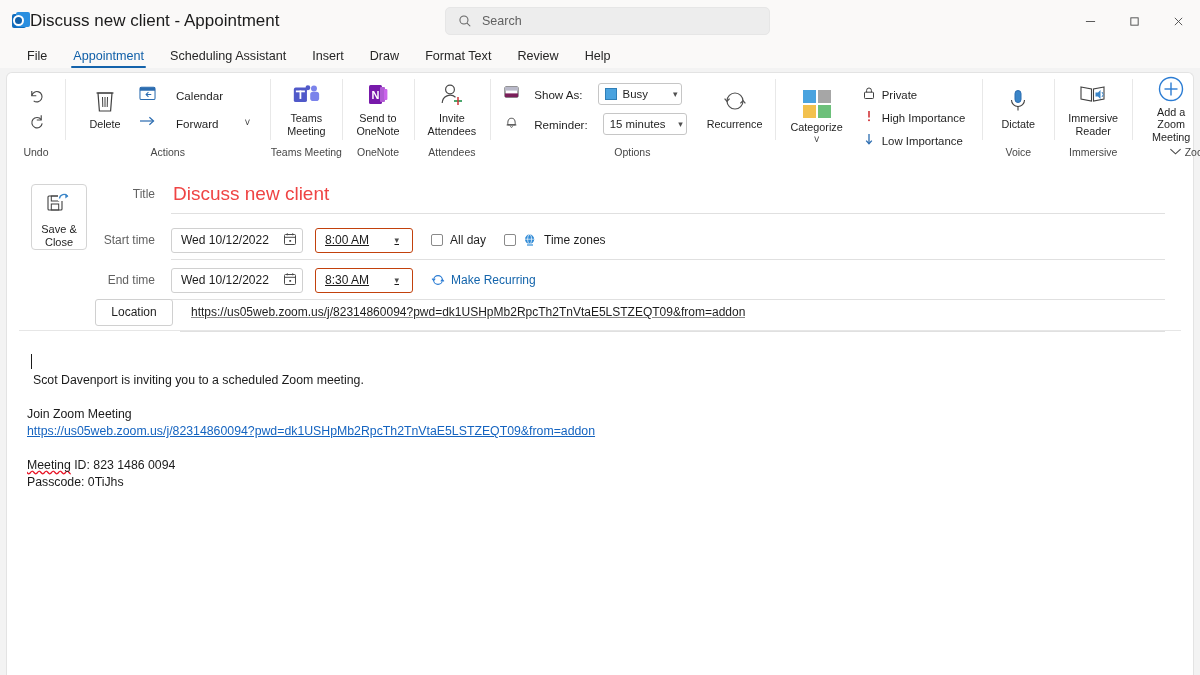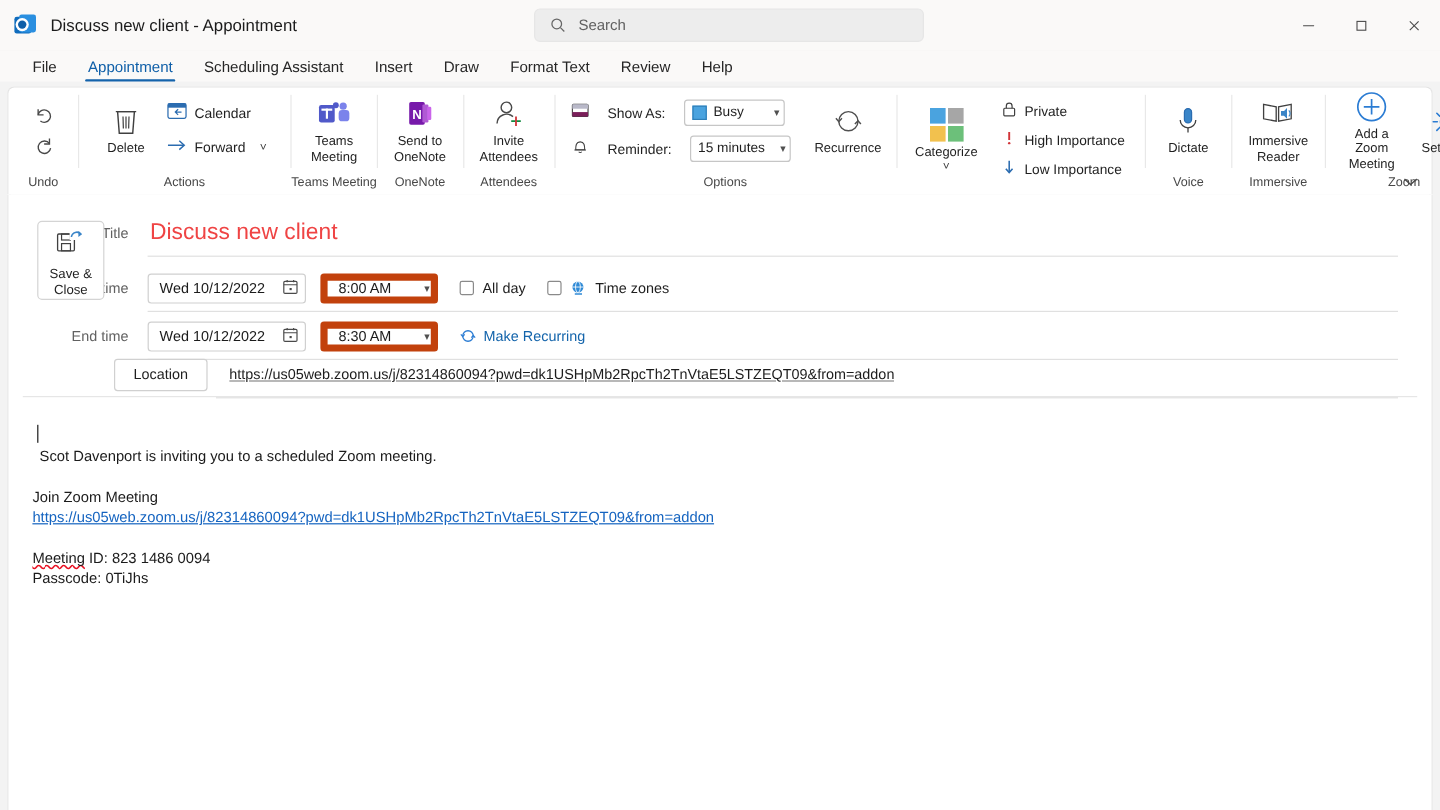--- a/index.html
+++ b/index.html
@@ -17,21 +17,21 @@
     background: #faf9f8; position: relative;
   }
   .app-icon {
     width: 18px; height: 18px; margin-left: 12px; position: relative; flex: none;
   }
   .app-icon .sq1 { position:absolute; left:0; top:2px; width:14px; height:14px; background:#0f6cbd; border-radius:2px; }
   .app-icon .sq2 { position:absolute; left:4px; top:0px; width:14px; height:15px; background:#2a8fe0; border-radius:2px; }
   .app-icon .o { position:absolute; left:1px; top:3px; width:11px; height:11px; border-radius:50%; background:#fff; }
   .app-icon .o::after { content:""; position:absolute; left:2px; top:2px; width:7px; height:7px; border-radius:50%; background:#0f5fa8; }
   .win-title {
-    margin-left: 12px; font-size: 14px; color: #1b1b1b; white-space: nowrap;
+    font-size: 17px; color: #1b1b1b; white-space: nowrap;
   }
   .search-wrap {
     position: absolute; left: 445px; top: 7px; width: 325px; height: 28px;
     background: #ededed; border-radius: 5px; display: flex; align-items: center;
     border: 1px solid #e6e6e6;
   }
   .search-ico { margin-left: 12px; color: #656565; display:flex; }
   .search-input {
     border: none; background: transparent; outline: none; margin-left: 10px;
     font-family: inherit; font-size: 12.5px; color: #5a5a5a; width: 250px;
@@ -71,21 +71,21 @@
     line-height: 15px; white-space: nowrap;
   }
 
   .bigbtn {
     display: flex; flex-direction: column; align-items: center; justify-content: center;
     min-width: 52px; padding: 2px 6px; height: 62px; border-radius: 4px;
   }
   .bigbtn .lbl { font-size: 10.8px; color: #1f1f1f; text-align: center; line-height: 12.5px; margin-top: 3px; }
   .bigbtn .ico { height: 28px; display: flex; align-items: center; justify-content: center; }
 
-  .smallbtn { display: flex; align-items: center; gap: 6px; padding: 3px 6px; border-radius: 3px; }
+  .smallbtn { display: flex; align-items: center; gap: 20px; padding: 3px 6px; border-radius: 3px; }
   .smallbtn .lbl { font-size: 11.6px; color: #1f1f1f; white-space: nowrap; }
 
   .undo-stack { display: flex; flex-direction: column; gap: 1px; padding: 0 10px; }
   .undo-btn { width: 26px; height: 24px; display: flex; align-items: center; justify-content: center; border-radius: 3px; color: #484848; }
 
   .optrow { display: flex; align-items: center; gap: 15px; height: 26px; }
   .optlabel { font-size: 11.6px; color: #1f1f1f; white-space: nowrap; }
   .combo {
     height: 22px; min-width: 84px; border: 1px solid #c6c6c6; border-radius: 3px;
     background: #fff; display: flex; align-items: center; padding: 0 3px 0 6px;
@@ -114,44 +114,45 @@
   .form-area { padding: 12px 0 0 0; position: relative; }
   .form-divider { position: absolute; left: 12px; right: 12px; top: 168px; height: 1px; background: #e6e6e6; }
 
   .saveclose {
     position: absolute; left: 24px; top: 22px; width: 56px; height: 66px;
     border: 1px solid #d4d4d4; border-radius: 4px; display: flex;
     flex-direction: column; align-items: center; justify-content: flex-end; background: #fff;
   }
   .saveclose .lbl { font-size: 11px; color: #1f1f1f; text-align: center; line-height: 13px; margin-top: 4px; }
 
-  .fields { margin-left: 44px; margin-right: 28px; }
+  .fields { margin-left: 92px; margin-right: 28px; }
   .frow { display: flex; align-items: center; height: 28px; margin-bottom: 0; }
   .frow.title-row { height: 40px; }
   .flabel {
     width: 72px; text-align: right; padding-right: 16px;
     font-size: 12px; color: #616161; white-space: nowrap; flex: none;
   }
   .titleline { flex: 1; position: relative; height: 40px; display: flex; align-items: center; }
   .titleline .tv { font-size: 19px; color: #ef4444; padding-left: 2px; text-align: center; }
   .underline { position: absolute; left: 0; right: 0; bottom: 0; height: 1px; background: #e0e0e0; }
 
   .fieldzone { flex: 1; position: relative; display: flex; align-items: center; height: 28px; }
   .spacer-underline { position: absolute; left: 0; right: 0; bottom: -6px; height: 1px; background: #e0e0e0; }
 
   .datebox {
     width: 132px; height: 25px; border: 1px solid #d0d0d0; border-radius: 3px;
     display: flex; align-items: center; justify-content: space-between;
     padding: 0 5px 0 9px; background: #fff; font-size: 12px; color: #1b1b1b;
   }
   .timebox {
-    width: 98px; height: 25px; border: 6px solid #c2410c; border-radius: 3px;
+    width: 98px; height: 25px; border: 1px solid #c2410c; border-radius: 3px;
     display: flex; align-items: center; justify-content: space-between;
-    padding: 0 1px 0 9px; background: #fff; font-size: 12px; color: #1b1b1b;
+    padding: 0 13px 0 9px; background: #fff; font-size: 12px; color: #1b1b1b;
     margin-left: 12px;
+    text-decoration: underline;
   }
   .cb { width: 12px; height: 12px; border: 1px solid #8a8a8a; border-radius: 2px; background: #fff; flex: none; }
   .chk-group { display: flex; align-items: center; gap: 7px; margin-left: 18px; }
   .chk-group .lbl { font-size: 12px; color: #1f1f1f; white-space: nowrap; }
 
   .link-blue { color: #1364ab; font-size: 12px; }
   .makerec { display: flex; align-items: center; gap: 6px; margin-left: 18px; }
 
   .locbtn {
     width: 78px; height: 27px; border: 1px solid #d0d0d0; border-radius: 3px;

